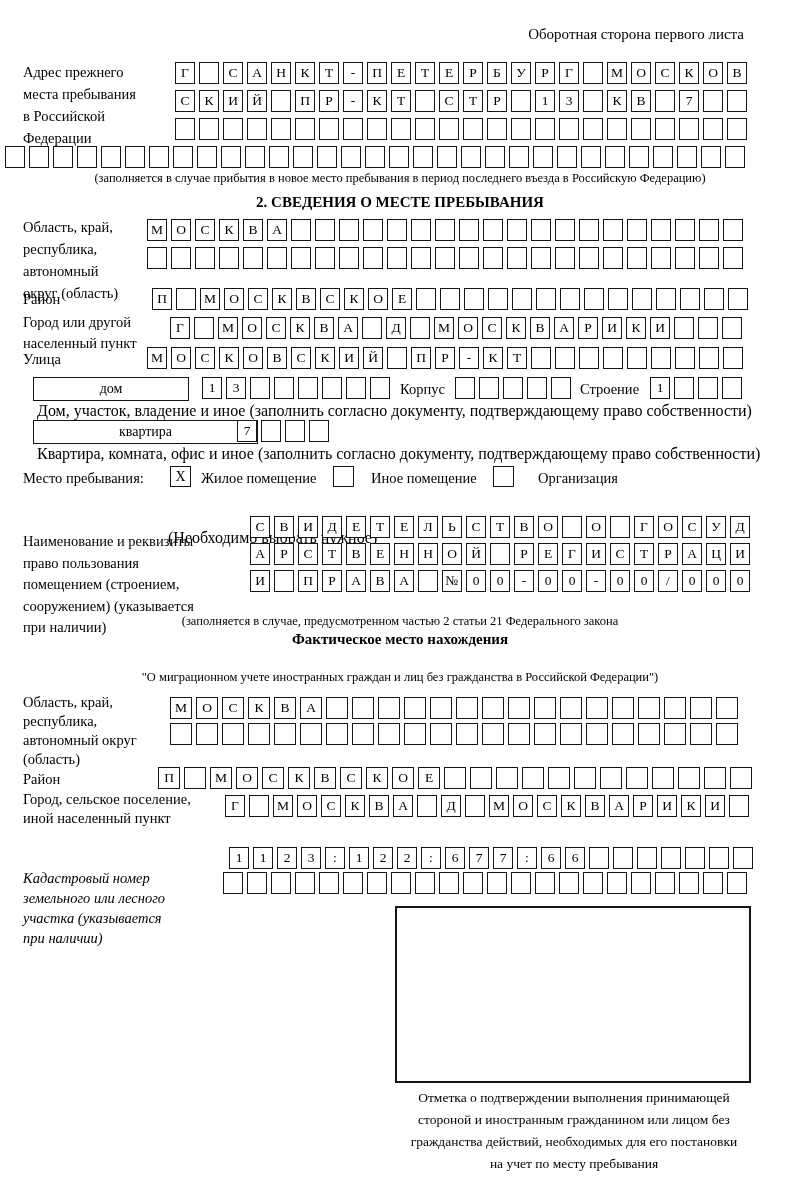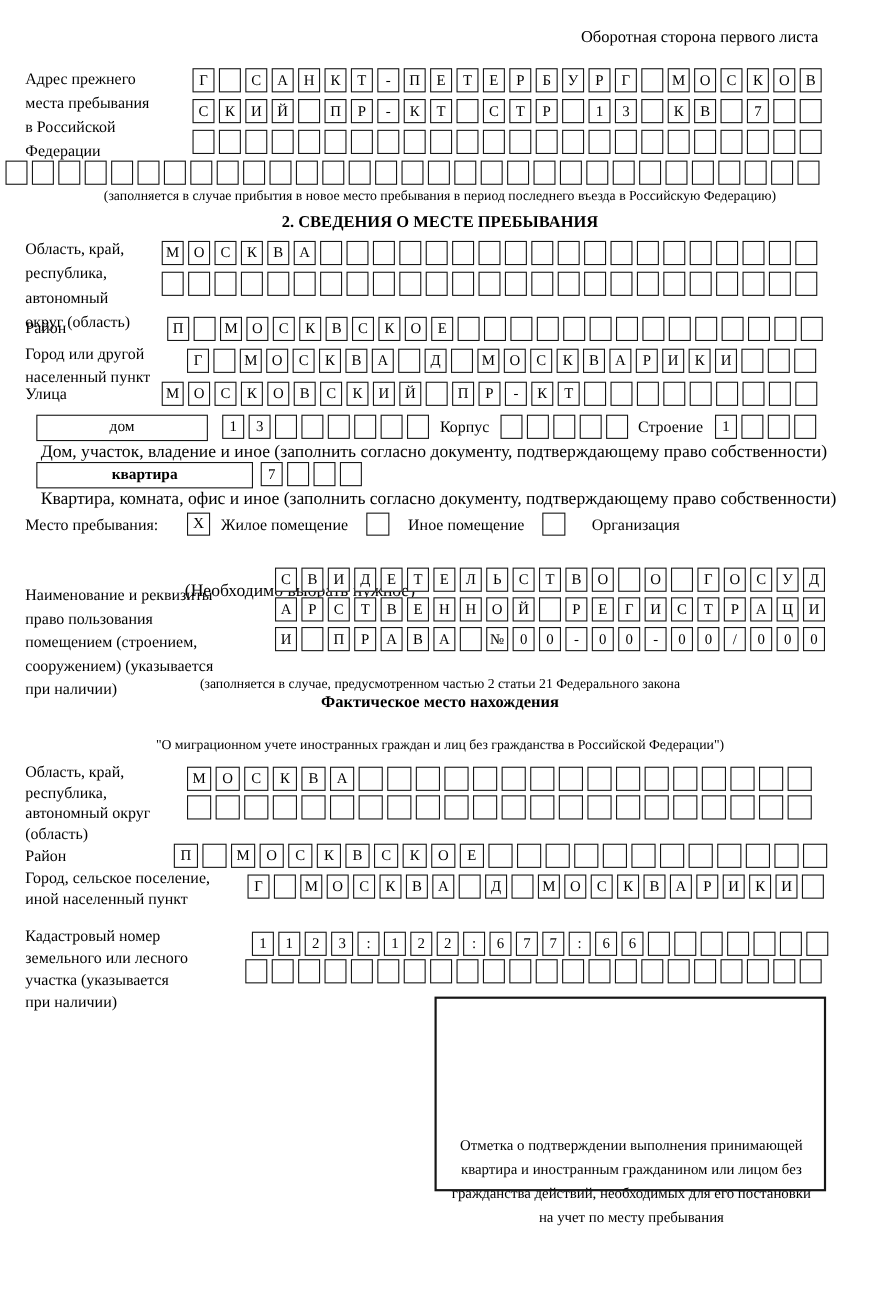--- a/index.html
+++ b/index.html
@@ -322,21 +322,21 @@
     </div>
   <div class="abs lbl" style="left:580px;top:379px;">Строение</div>
   <div class="cellrow" style="left:650px;top:377px;">
       <span class="cell">1</span>
       <span class="cell"></span>
       <span class="cell"></span>
       <span class="cell"></span>
     </div>
   <div class="abs caption" style="left:37px;top:403px;">Дом, участок, владение и иное (заполнить согласно документу, подтверждающему право собственности)</div>
 
-  <div class="namebox" style="left:33px;top:420px;width:197px;font-weight:bold;">квартира</div>
+  <div class="namebox" style="left:33px;top:420px;width:225px;">квартира</div>
   <div class="cellrow" style="left:237px;top:420px;">
       <span class="cell">7</span>
       <span class="cell"></span>
       <span class="cell"></span>
       <span class="cell"></span>
     </div>
   <div class="abs caption" style="left:37px;top:446px;">Квартира, комната, офис и иное (заполнить согласно документу, подтверждающему право собственности)</div>
 
   <div class="abs lbl" style="left:23px;top:468px;">Место пребывания:</div>
   <span class="abs checkbox" style="left:170px;top:466px;">X</span>
@@ -532,21 +532,21 @@
       <span class="cell">К</span>
       <span class="cell">В</span>
       <span class="cell">А</span>
       <span class="cell">Р</span>
       <span class="cell">И</span>
       <span class="cell">К</span>
       <span class="cell">И</span>
       <span class="cell"></span>
     </div>
 
-  <div class="abs lbl" style="left:23px;top:841px;line-height:20px;">
+  <div class="abs lbl" style="left:23px;top:868px;line-height:20px;font-style:italic;">
       <div>Кадастровый номер</div>
       <div>земельного или лесного</div>
       <div>участка (указывается</div>
       <div>при наличии)</div>
     </div>
   <div class="cellrow" style="left:229px;top:847px;">
       <span class="cell">1</span>
       <span class="cell">1</span>
       <span class="cell">2</span>
       <span class="cell">3</span>
@@ -588,20 +588,20 @@
       <span class="cell"></span>
       <span class="cell"></span>
       <span class="cell"></span>
       <span class="cell"></span>
       <span class="cell"></span>
       <span class="cell"></span>
       <span class="cell"></span>
     </div>
 
   <div class="stamp" style="left:395px;top:906px;width:356px;height:177px;"></div>
-  <div class="abs notecap center" style="left:388px;top:1030px;width:372px;">
+  <div class="abs notecap center" style="left:388px;top:1087px;width:372px;">
       <div>Отметка о подтверждении выполнения принимающей</div>
-      <div>квартира и иностранным гражданином или лицом без</div>
+      <div>стороной и иностранным гражданином или лицом без</div>
       <div>гражданства действий, необходимых для его постановки</div>
       <div>на учет по месту пребывания</div>
     </div>
 
 </div>
 
 </body></html>

